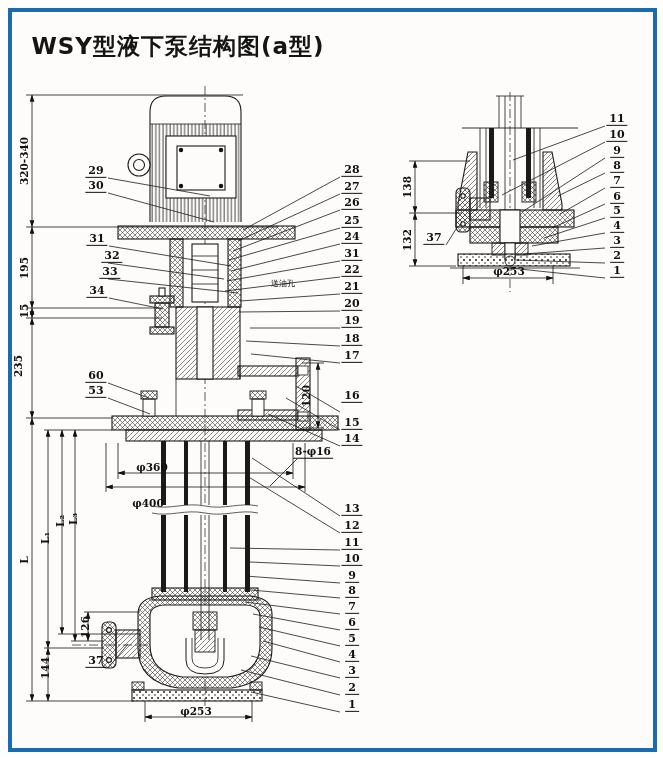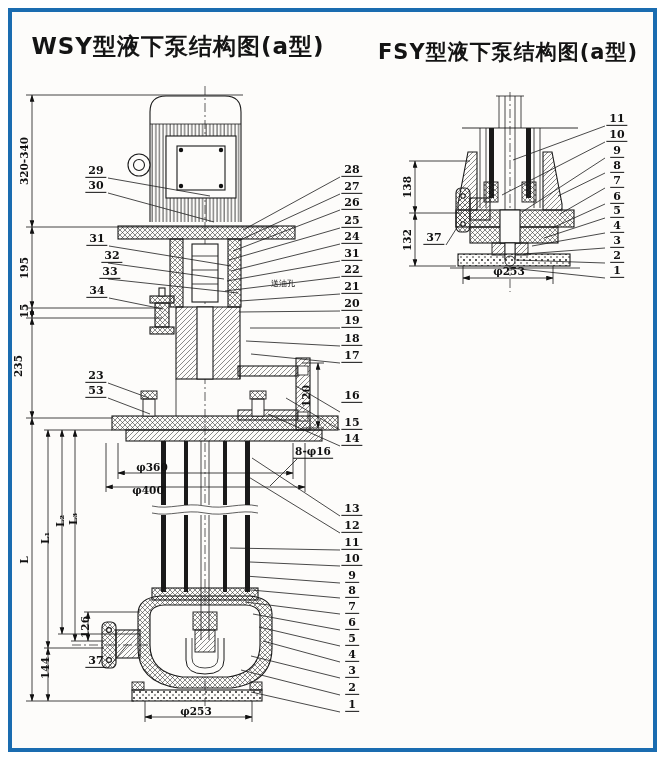--- a/index.html
+++ b/index.html
@@ -22,21 +22,20 @@
   .dim.u{border-bottom:1.2px solid #111;padding:0 2px 1px;}
   line.leader{stroke:#1c1c1c;stroke-width:0.8;}
 </style>
 </head>
 <body>
 
 <div class="page">
   <div class="frame"></div>
 
   <div class="title l">WSY型液下泵结构图(a型)</div>
-  <div class="title r">FSY型液下泵结构图(a型)</div>
 
   <svg width="663" height="758" viewBox="0 0 663 758">
     <defs>
       <pattern id="xh" width="5" height="5" patternUnits="userSpaceOnUse">
         <path d="M0,5 L5,0 M0,0 L5,5" stroke="#2a2a2a" stroke-width="0.55"></path>
       </pattern>
       <pattern id="dh" width="5" height="5" patternUnits="userSpaceOnUse">
         <path d="M0,5 L5,0" stroke="#2a2a2a" stroke-width="0.55"></path>
       </pattern>
       <pattern id="fins" width="3.6" height="6" patternUnits="userSpaceOnUse">
@@ -299,21 +298,21 @@
       <span class="callout" style="left: 352px; top: 656px;">4</span>
       <span class="callout" style="left: 352px; top: 672px;">3</span>
       <span class="callout" style="left: 352px; top: 689px;">2</span>
       <span class="callout" style="left: 352px; top: 706px;">1</span>
       <span class="callout" style="left: 96px; top: 172px;">29</span>
       <span class="callout" style="left: 96px; top: 187px;">30</span>
       <span class="callout" style="left: 97px; top: 240px;">31</span>
       <span class="callout" style="left: 112px; top: 257px;">32</span>
       <span class="callout" style="left: 96px; top: 273px; margin-left: 14px;">33</span>
       <span class="callout" style="left: 97px; top: 292px;">34</span>
-      <span class="callout" style="left: 96px; top: 377px;">23</span>
+      <span class="callout" style="left: 96px; top: 377px;">60</span>
       <span class="callout" style="left: 96px; top: 392px;">53</span>
       <span class="callout" style="left: 96px; top: 662px;">37</span>
       <span class="callout" style="left: 617px; top: 120px;">11</span>
       <span class="callout" style="left: 617px; top: 136px;">10</span>
       <span class="callout" style="left: 617px; top: 152px;">9</span>
       <span class="callout" style="left: 617px; top: 167px;">8</span>
       <span class="callout" style="left: 617px; top: 182px;">7</span>
       <span class="callout" style="left: 617px; top: 198px;">6</span>
       <span class="callout" style="left: 617px; top: 212px;">5</span>
       <span class="callout" style="left: 617px; top: 227px;">4</span>
@@ -325,21 +324,21 @@
       <span class="dim rot" style="left: 24px; top: 268px;">195</span>
       <span class="dim rot" style="left: 24px; top: 311px;">15</span>
       <span class="dim rot" style="left: 18px; top: 366px;">235</span>
       <span class="dim rot" style="left: 24px; top: 560px;">L</span>
       <span class="dim rot" style="left: 45px; top: 538px;">L₁</span>
       <span class="dim rot" style="left: 60px; top: 521px;">L₂</span>
       <span class="dim rot" style="left: 73px; top: 519px;">L₃</span>
       <span class="dim rot" style="left: 85px; top: 627px;">126</span>
       <span class="dim rot" style="left: 45px; top: 668px;">144</span>
       <span class="dim" style="left: 152px; top: 467px;">φ360</span>
-      <span class="dim" style="left: 148px; top: 490px; text-align: right;">φ400</span>
+      <span class="dim" style="left: 148px; top: 503px; text-align: right;">φ400</span>
       <span class="dim" style="left: 196px; top: 711px;">φ253</span>
       <span class="dim u" style="left: 313px; top: 452px;">8-φ16</span>
       <span class="dim rot" style="left: 306px; top: 396px;">120</span>
       <span class="dim small" style="left: 283px; top: 284px;">送油孔</span>
       <span class="dim rot" style="left: 407px; top: 187px;">138</span>
       <span class="dim rot" style="left: 407px; top: 240px;">132</span>
       <span class="dim" style="left: 509px; top: 271px;">φ253</span>
     </div>
 </div>
 

